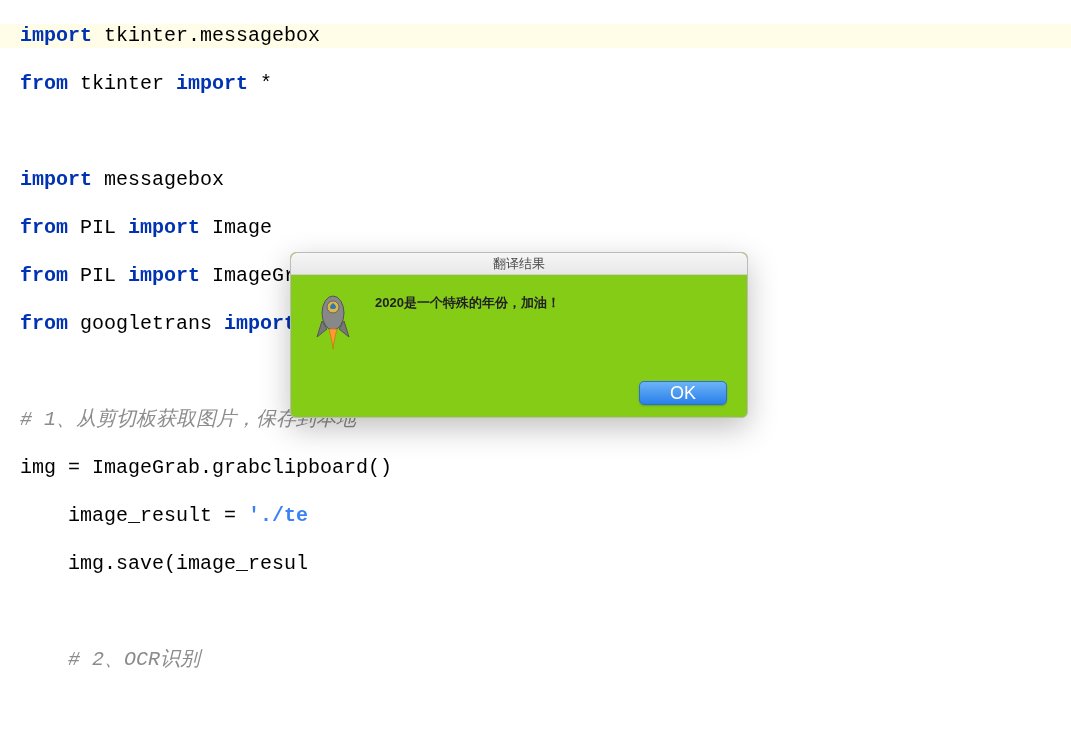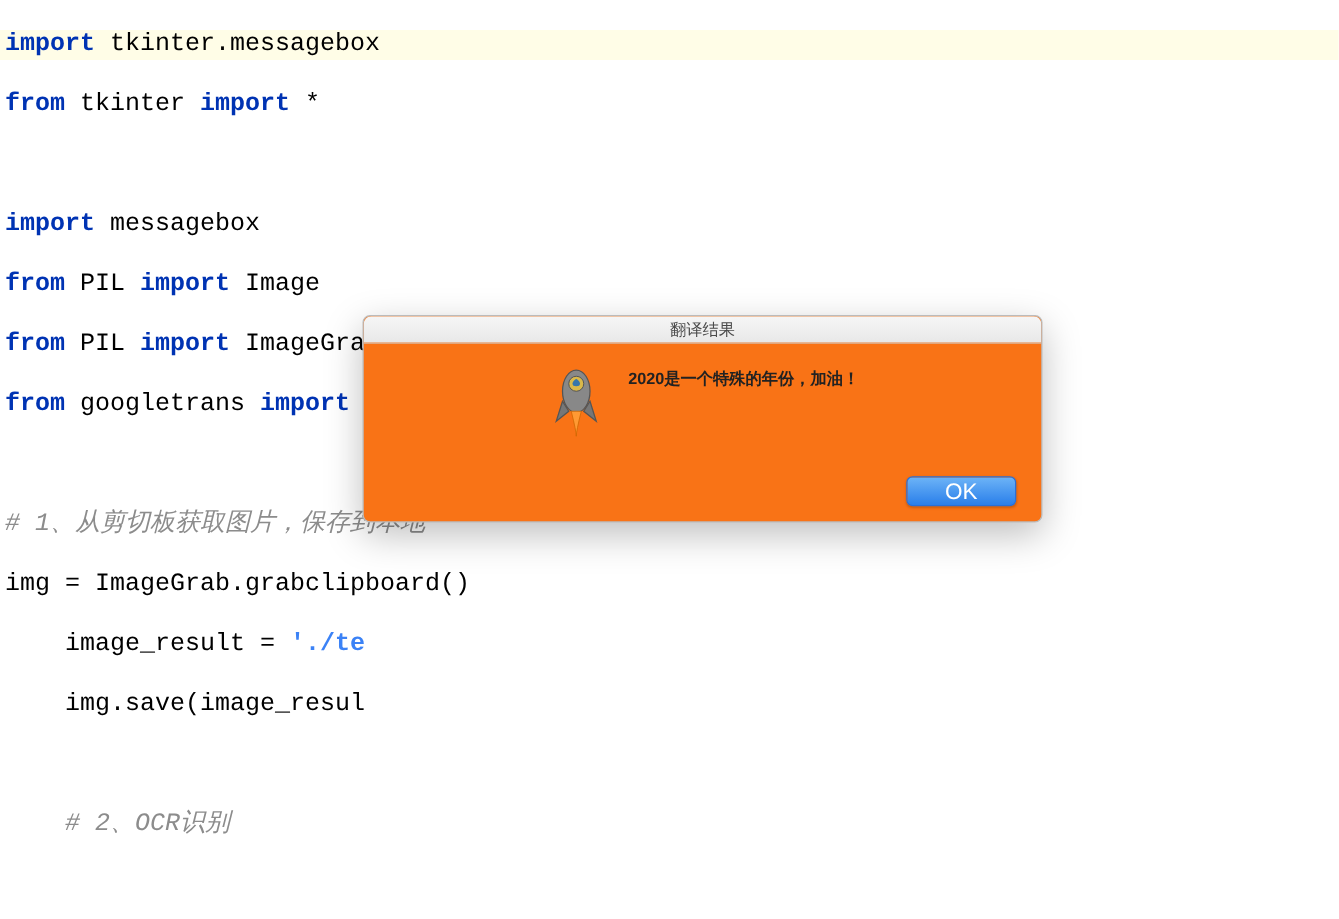--- a/index.html
+++ b/index.html
@@ -18,56 +18,55 @@
       overflow: hidden;
     }
     .code-area {
       padding: 0;
       white-space: pre;
       position: relative;
     }
     .line {
       display: block;
       min-height: 24px;
-      padding-left: 4px;
+      padding-left: 20px;
     }
     .line-highlight {
       background: #fffde7;
     }
     .kw { color: #0033b3; font-weight: bold; }
     .str { color: #3b82f6; font-weight: bold; }
     .comment { color: #8c8c8c; font-style: italic; }
     .normal { color: #000000; }
 
     .dialog {
       position: absolute;
       left: 290px;
       top: 252px;
-      width: 544px;
+      width: 458px;
       height: 166px;
-      background: #f97316;
+      background: #84cc16;
       border: 1px solid #bbb;
       border-radius: 6px;
       box-shadow: 0 10px 30px rgba(0,0,0,0.25);
       font-family: -apple-system, 'Helvetica Neue', Arial, sans-serif;
     }
     .dialog-titlebar {
       height: 22px;
       text-align: center;
       font-size: 13px;
       color: #4a4a4a;
       line-height: 22px;
       background: linear-gradient(#f6f6f6, #e8e8e8);
       border-bottom: 1px solid #d0d0d0;
       border-radius: 6px 6px 0 0;
     }
     .dialog-body {
       display: flex;
       padding: 14px 18px 0 18px;
-      justify-content: center;
     }
     .dialog-icon {
       width: 48px;
       height: 64px;
       margin-right: 18px;
       margin-top: 4px;
     }
     .dialog-message {
       font-size: 13px;
       font-weight: bold;

